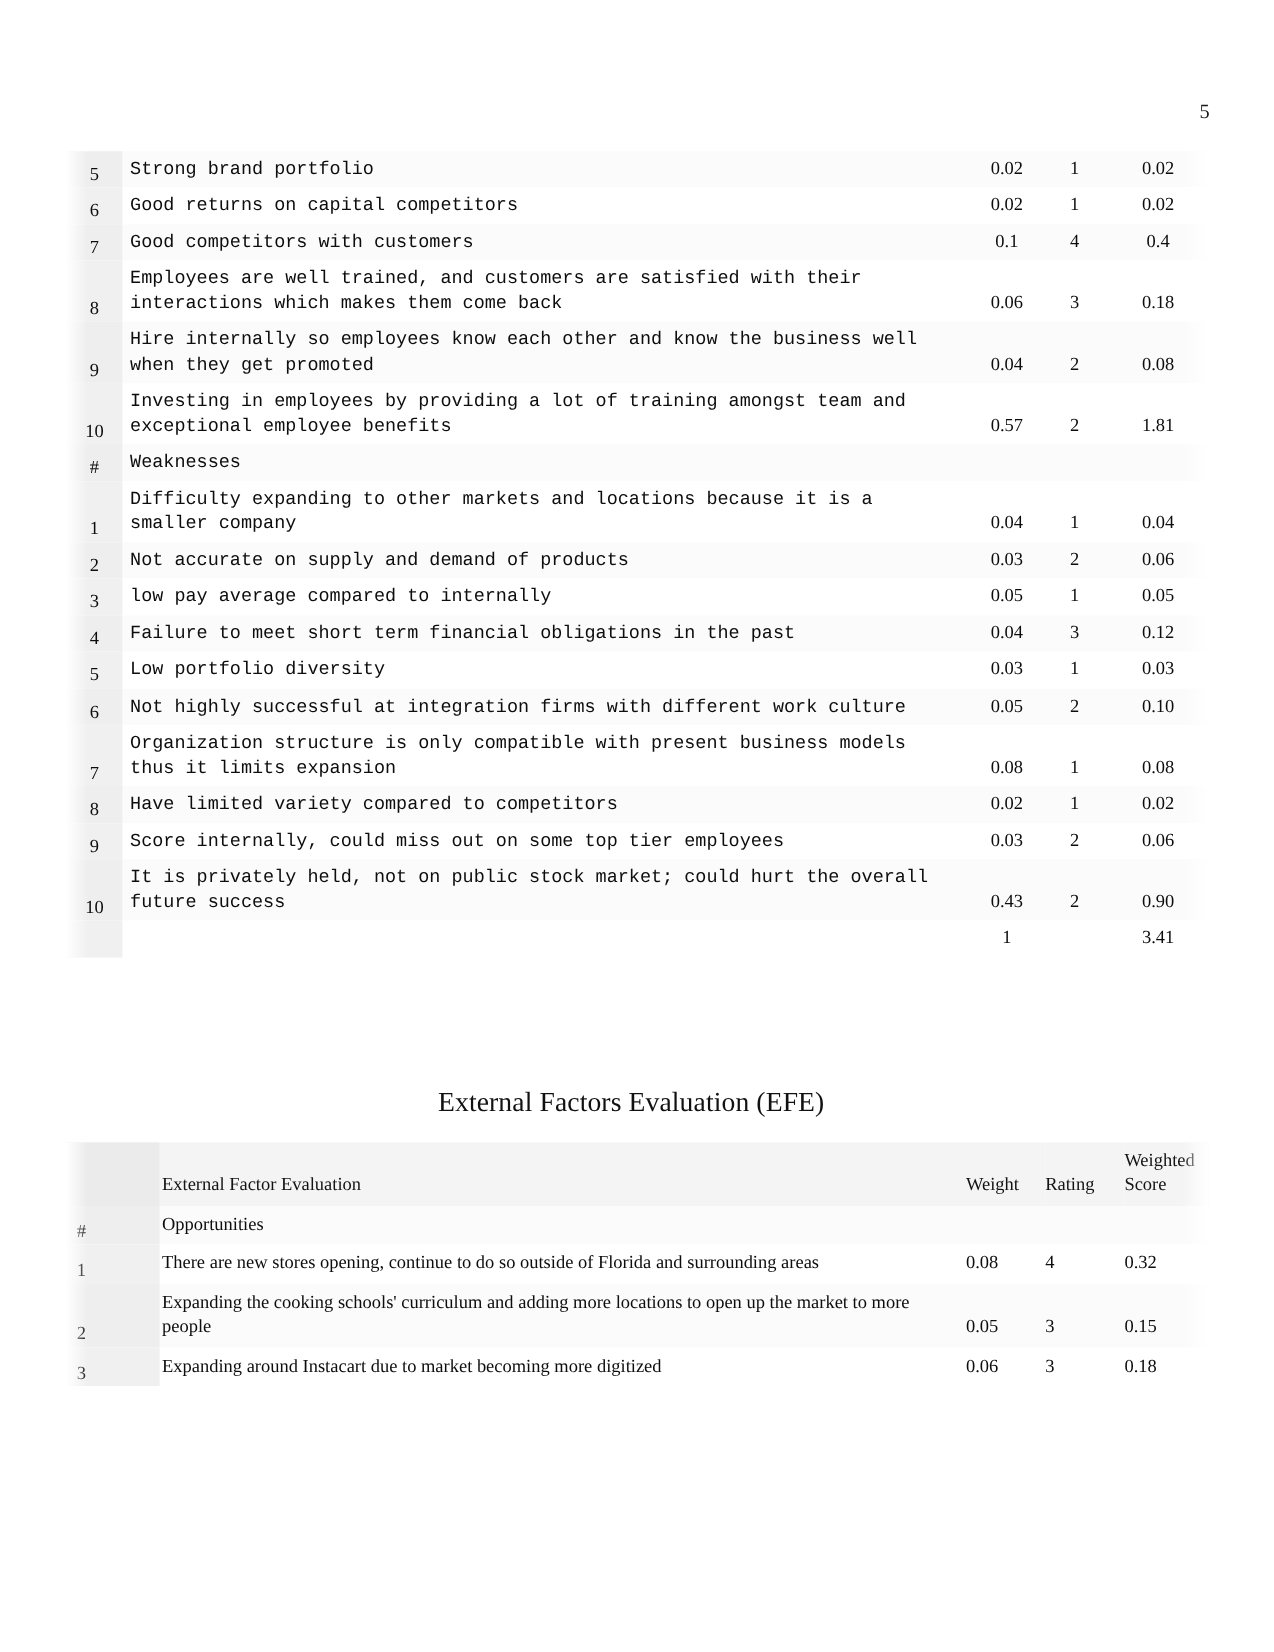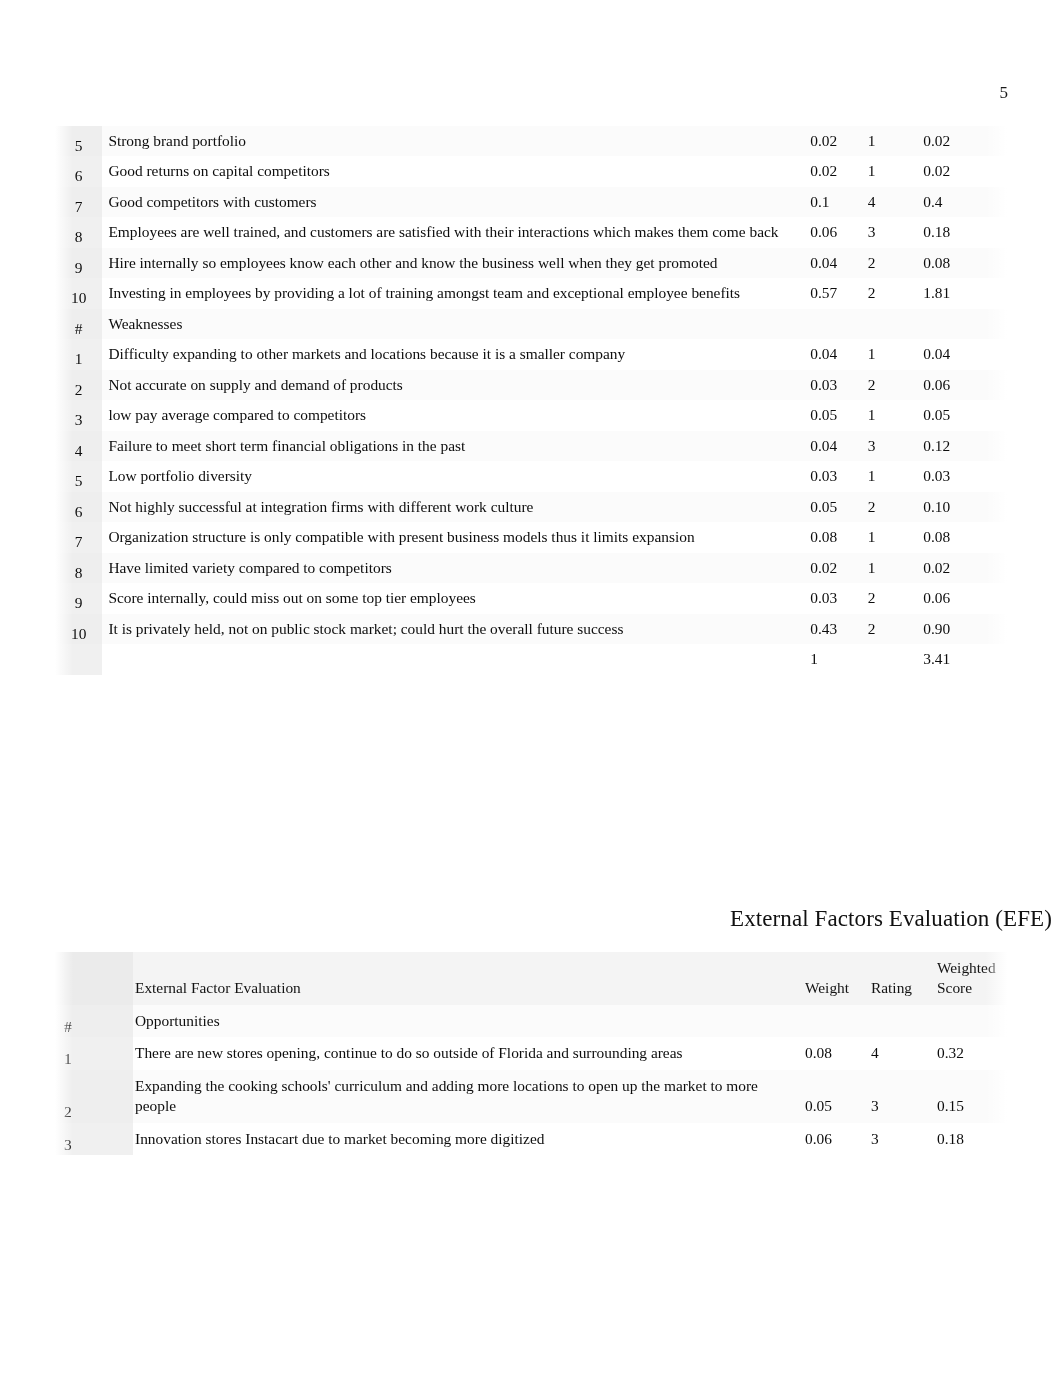--- a/index.html
+++ b/index.html
@@ -69,32 +69,32 @@
     top: 126px;
     width: 952px;
   }
   #ife-table col.c-num   { width: 47px; }
   #ife-table col.c-text  { width: 702px; }
   #ife-table col.c-w     { width: 57px; }
   #ife-table col.c-r     { width: 55px; }
   #ife-table col.c-ws    { width: 83px; }
 
   #ife-table td.t-num  { text-align: center; padding: 0 2px; }
-  #ife-table td.t-text { padding: 5px 12px 5px 6px; }
+  #ife-table td.t-text { padding: 5px 12px 5px 6px; font-family: Liberation Mono, monospace; }
   #ife-table td.t-w,
   #ife-table td.t-r,
-  #ife-table td.t-ws   { padding: 5px 0 5px 0; text-align: left; }
+  #ife-table td.t-ws   { padding: 5px 0 5px 0; text-align: center; }
 
   
   .efe-title {
     position: absolute;
     left: 0;
     top: 906px;
     width: 1052px;
-    text-align: right;
+    text-align: center;
     font-size: 23px;
     font-family: "Liberation Serif", "DejaVu Serif", serif;
     color: #111111;
     letter-spacing: 0.1px;
   }
 
   
   #efe-table-wrap {
     position: absolute;
     left: 55px;
@@ -207,21 +207,21 @@
           </tr>
           <tr class="band-b">
             <td class="t-num col-num">2</td>
             <td class="t-text">Not accurate on supply and demand of products</td>
             <td class="t-w">0.03</td>
             <td class="t-r">2</td>
             <td class="t-ws">0.06</td>
           </tr>
           <tr class="band-c">
             <td class="t-num col-num">3</td>
-            <td class="t-text">low pay average compared to competitors</td>
+            <td class="t-text">low pay average compared to internally</td>
             <td class="t-w">0.05</td>
             <td class="t-r">1</td>
             <td class="t-ws">0.05</td>
           </tr>
           <tr class="band-b">
             <td class="t-num col-num">4</td>
             <td class="t-text">Failure to meet short term financial obligations in the past</td>
             <td class="t-w">0.04</td>
             <td class="t-r">3</td>
             <td class="t-ws">0.12</td>
@@ -316,21 +316,21 @@
           </tr>
           <tr class="band-b">
             <td class="t-num col-num">2</td>
             <td class="t-text">Expanding the cooking schools' curriculum and adding more locations to open up the market to more people</td>
             <td class="t-w">0.05</td>
             <td class="t-r">3</td>
             <td class="t-ws">0.15</td>
           </tr>
           <tr class="band-c">
             <td class="t-num col-num">3</td>
-            <td class="t-text">Innovation stores Instacart due to market becoming more digitized</td>
+            <td class="t-text">Expanding around Instacart due to market becoming more digitized</td>
             <td class="t-w">0.06</td>
             <td class="t-r">3</td>
             <td class="t-ws">0.18</td>
           </tr>
         </tbody>
     </table>
     <div class="fade-left"></div>
     <div class="fade-right"></div>
   </div>
 

